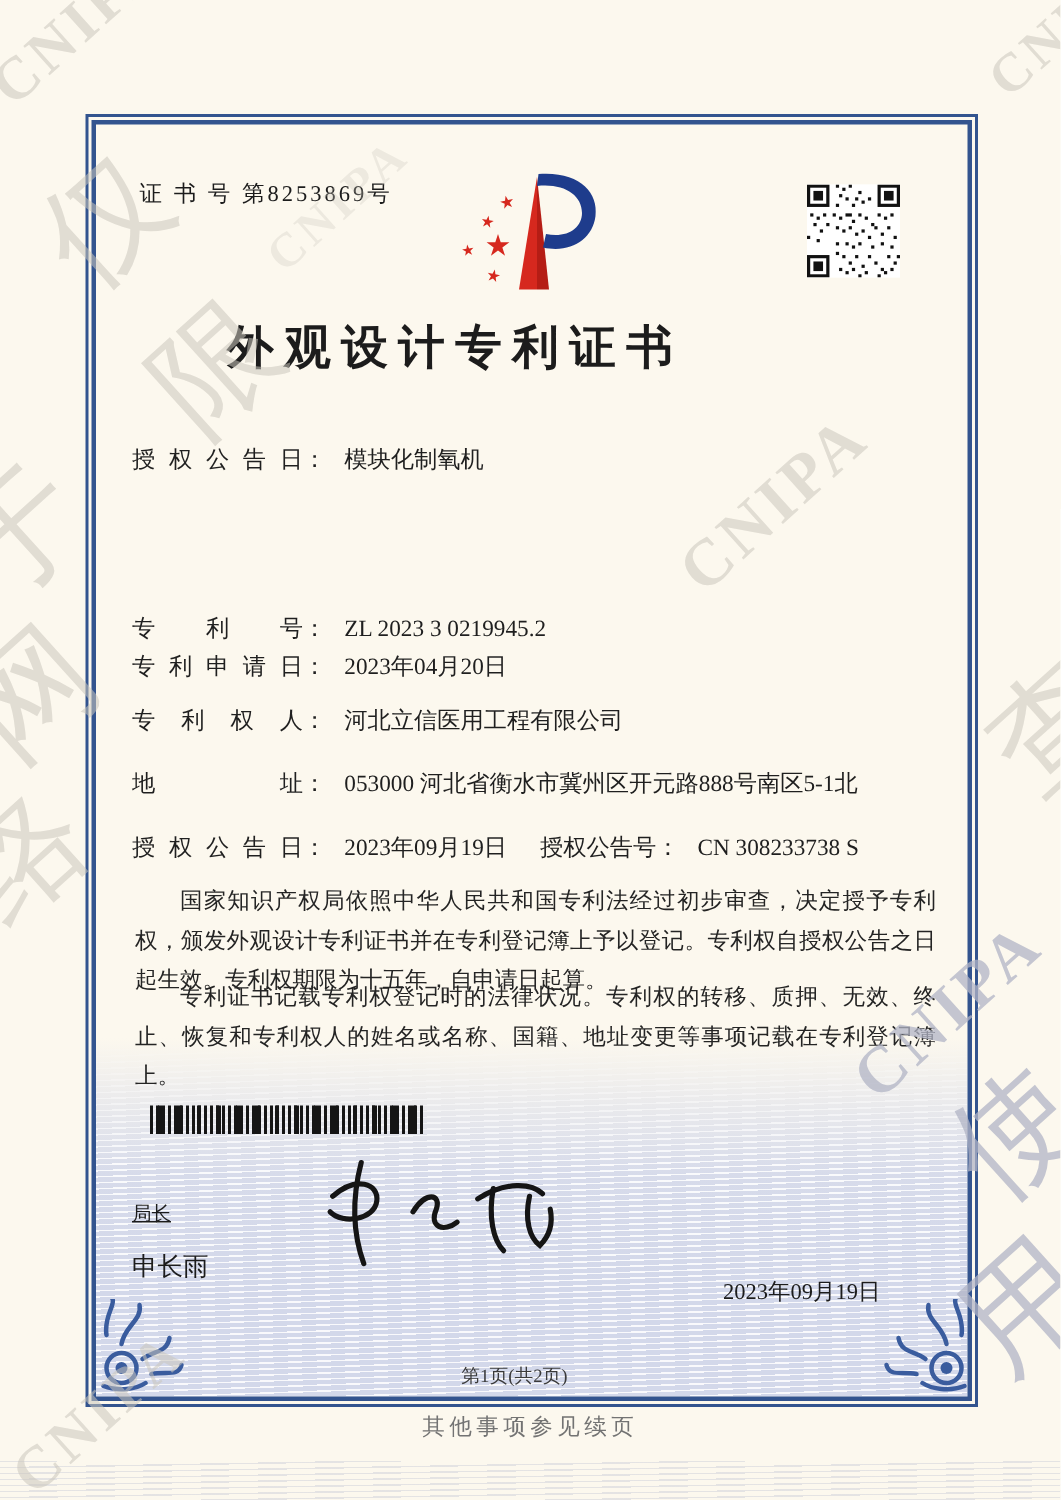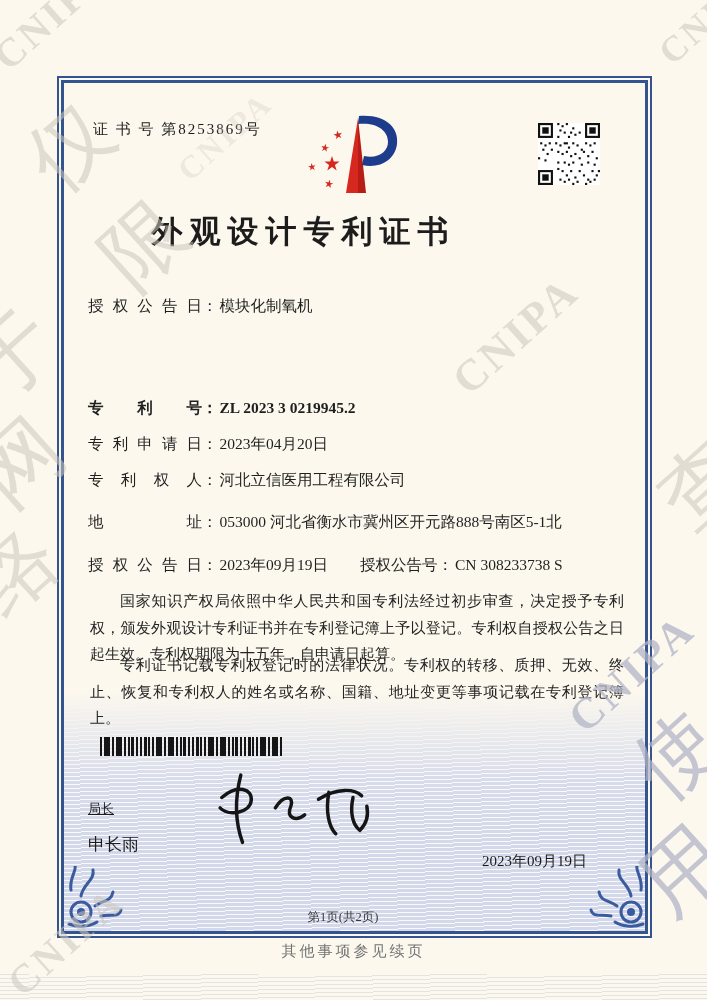--- a/index.html
+++ b/index.html
@@ -30,22 +30,22 @@
     background:repeating-linear-gradient(179deg, rgba(100,115,170,.35) 0 1px, transparent 1px 4px);}
   
   .z{position:absolute; z-index:4;}
   .cert-no{left:93px; top:120px; font-size:15px; letter-spacing:2px;}
   .logo{left:302px; top:112px;}
   .qr{left:538px; top:123px; width:62px; height:62px; background:#fff;}
   .title{left:0; top:211px; width:607px; text-align:center;
          font-size:31px; font-weight:bold; letter-spacing:7px;}
   .row{left:88px; font-size:15.5px; white-space:nowrap; color:#1f1f1f;}
   .row .lbl{display:inline-block; width:114px; text-align:justify; text-align-last:justify;}
-  .row .val{margin-left:2px;}
-  .r1{top:296px;} .r2{top:348px;} .r3{top:398px;font-weight:bold;} .r4{top:434px;}
+  .row .val{margin-left:12px;}
+  .r1{top:296px;} .r2{top:348px;} .r3{top:409px;} .r4{top:434px;}
   .r5{top:470px;} .r6{top:512px;} .r7{top:555px; width:540px;}
   .grant-no-group{position:absolute; left:272px; top:0; white-space:nowrap;}
   .para{left:90px; width:534px; font-size:15px; line-height:1.78; text-align:justify;
         text-indent:2em; color:#242424;}
   .p1{top:588px;} .p2{top:652px;}
   .barcode{left:100px; top:737px; width:182px; height:19px;
     background:
       repeating-linear-gradient(90deg,#151515 0 2px,transparent 2px 4px),
       repeating-linear-gradient(90deg,transparent 0 5px,#151515 5px 8px,transparent 8px 13px);}
   .signature{left:205px; top:763px;}

